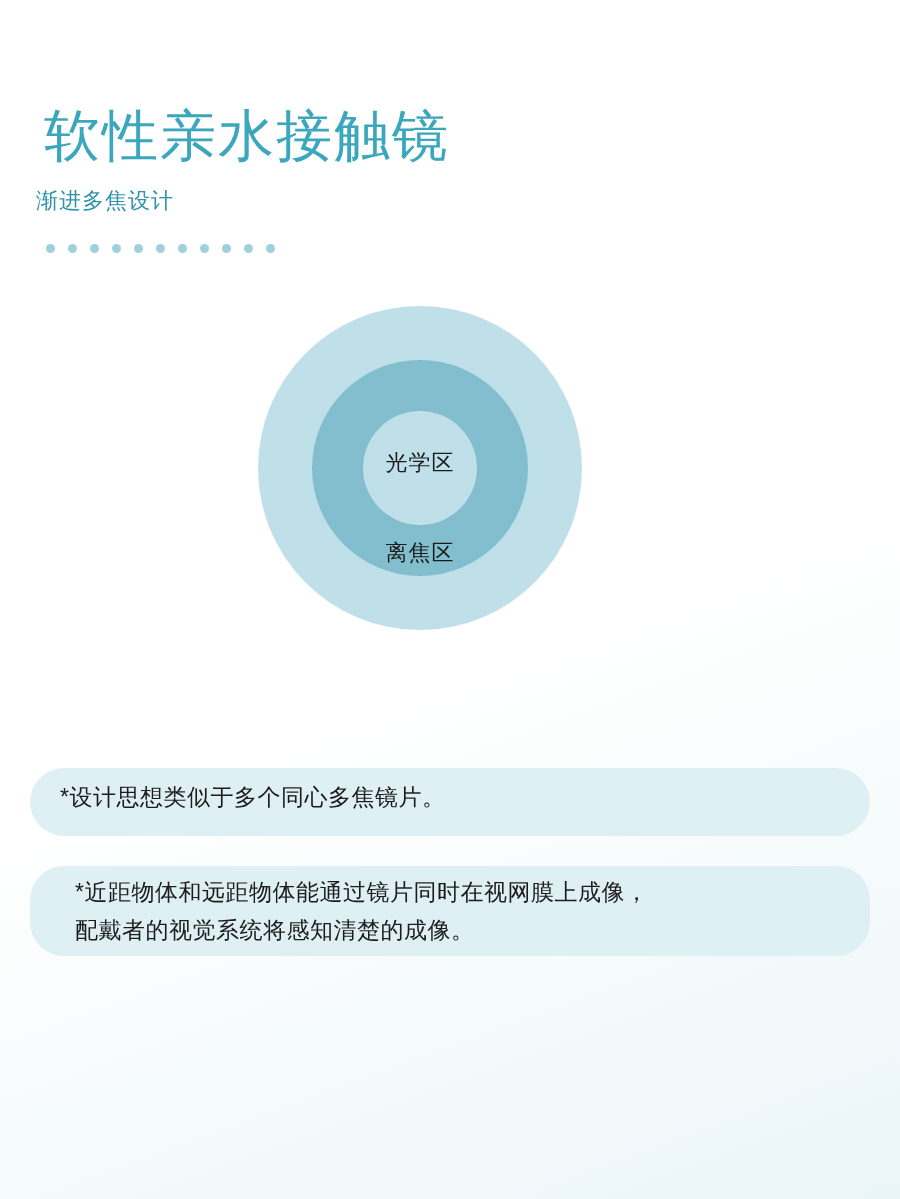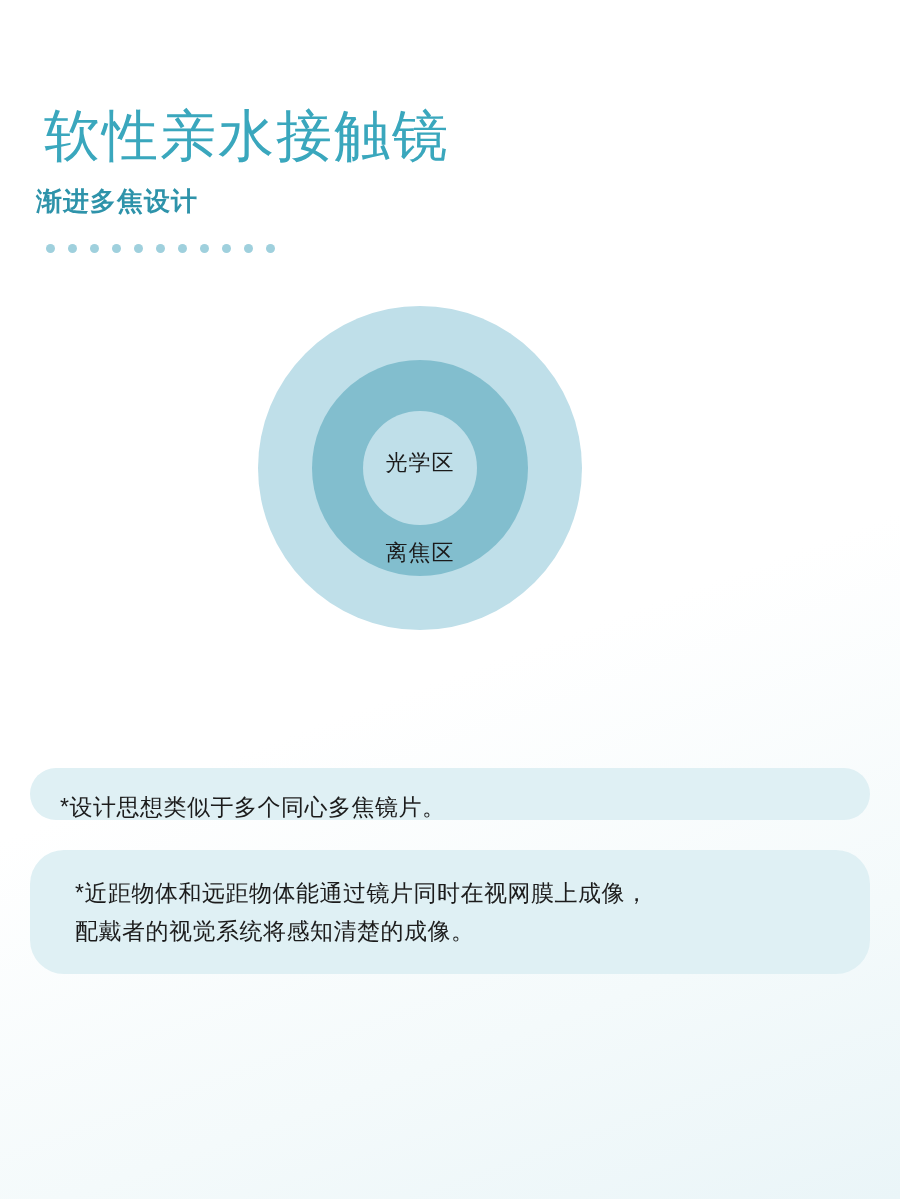--- a/index.html
+++ b/index.html
@@ -32,23 +32,23 @@
   .title {
     font-size: 56px;
     line-height: 64px;
     font-weight: 400;
     color: #3aa7bd;
     letter-spacing: 2px;
     margin: 8px;
     white-space: nowrap;
   }
   .subtitle {
-    font-size: 26px;
+    font-size: 22px;
     line-height: 42px;
-    font-weight: bold;
+    font-weight: normal;
     color: #2e93aa;
     letter-spacing: 1px;
     margin: 12px 0 0 0;
     white-space: nowrap;
   }
   .dots {
     margin-top: 22px;
     display: flex;
     align-items: center;
     gap: 13px;
@@ -132,23 +132,23 @@
     margin-bottom: 30px;
     box-sizing: border-box;
   }
   .note-text {
     font-size: 23px;
     line-height: 38px;
     color: #1c1c1c;
     white-space: pre-line;
     letter-spacing: 0.5px;
   }
-  .note-1 { height: 52px; display: flex; align-items: flex-start; }
+  .note-1 { height: 68px; display: flex; align-items: flex-end; }
   .note-2 { height: 68px; display: flex; align-items: center; }
-  .note-3 { height: 124px; display: flex; align-items: center; padding-left: 45px; }
+  .note-3 { height: 90px; display: flex; align-items: center; padding-left: 45px; }
 </style>
 </head>
 <body>
 
 <div class="page">
 
   <div class="header">
     <h1 class="title">软性亲水接触镜</h1>
     <h2 class="subtitle">渐进多焦设计</h2>
     <div class="dots" id="dot-divider">

